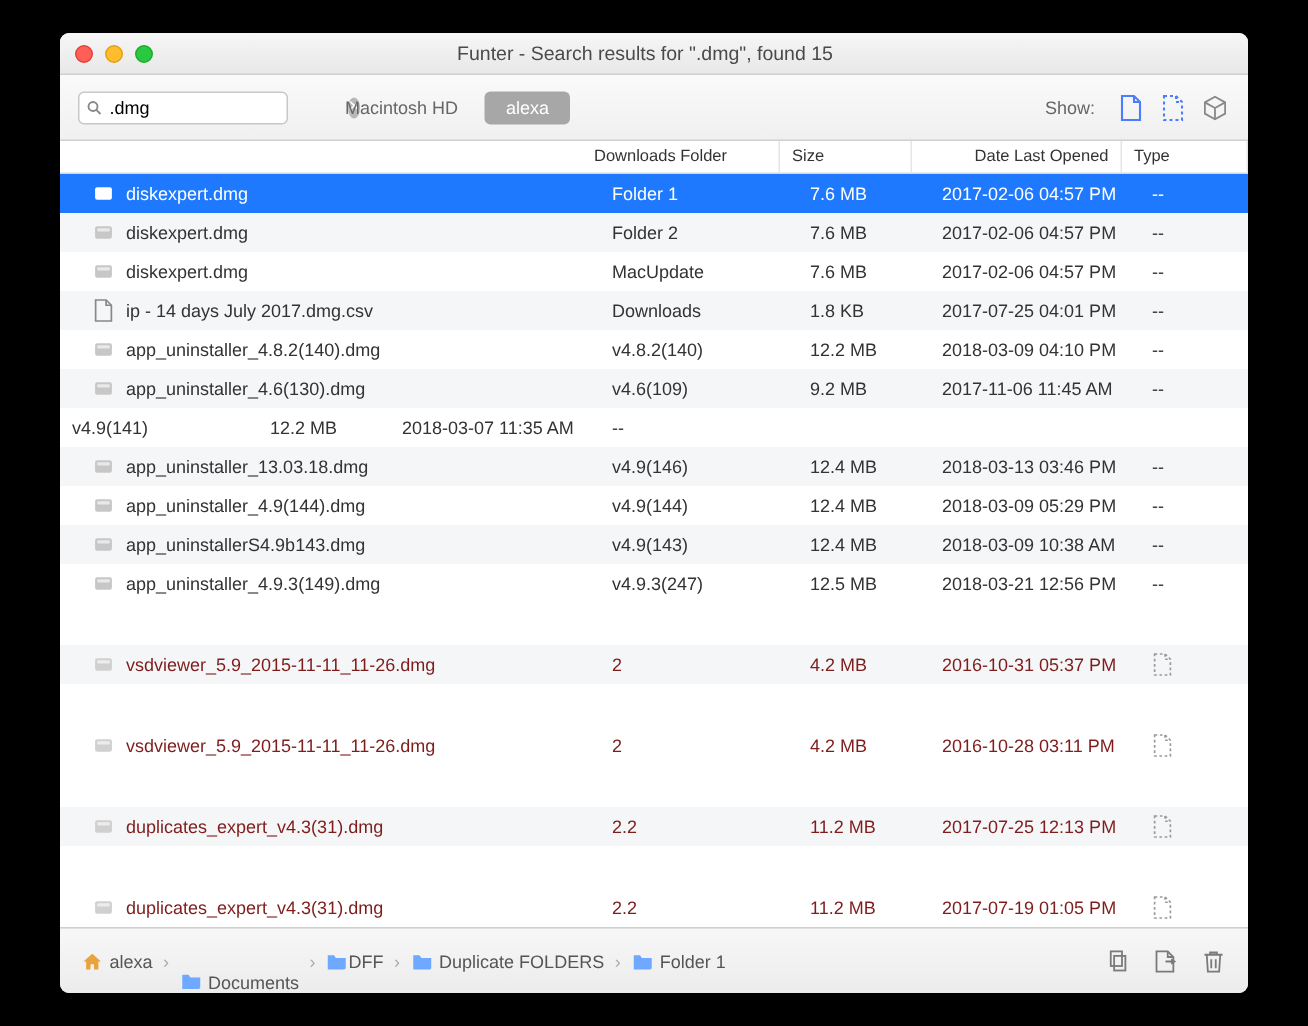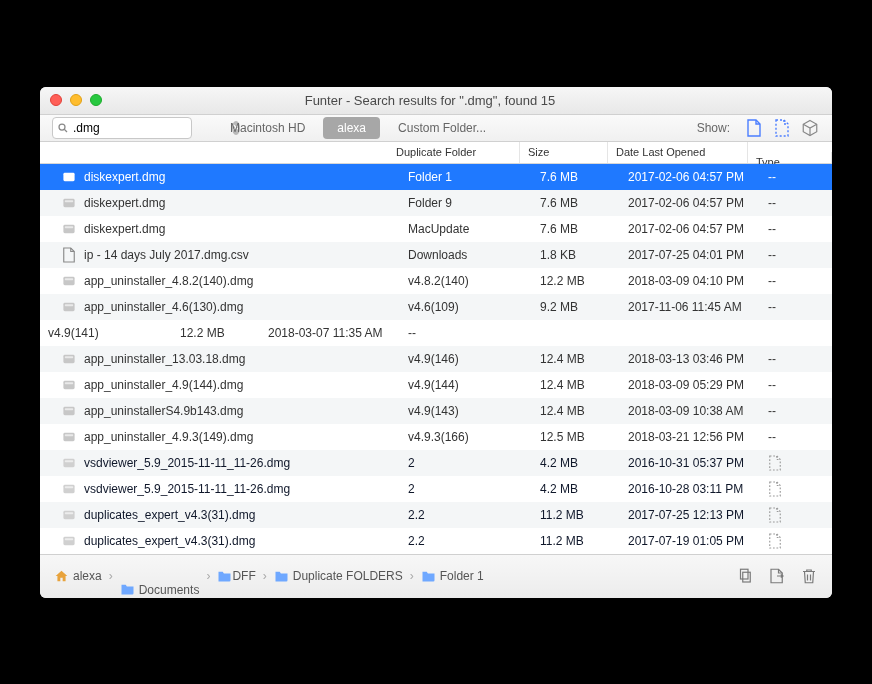--- a/index.html
+++ b/index.html
@@ -36,21 +36,21 @@
   .light { width: 12px; height: 12px; border-radius: 50%; }
   .light.red { background: #ff5f57; border: 0.5px solid #e24138; }
   .light.yellow { background: #ffbd2e; border: 0.5px solid #e1a116; }
   .light.green { background: #28c840; border: 0.5px solid #1dad2c; }
   .title {
     position: absolute; left: 0; right: 12px;
     text-align: center; font-size: 13px; color: #4a4a4a;
     pointer-events: none;
   }
   .toolbar {
-    height: 27px;
+    height: 44px;
     background: linear-gradient(#fafafa, #f0f0f0);
     border-bottom: 1px solid #d0d0d0;
     display: flex;
     align-items: center;
     padding: 0 12px;
     gap: 4px;
   }
   .searchbox {
     width: 140px;
     height: 22px;
@@ -99,33 +99,33 @@
     font-size: 11px;
     color: #333;
   }
   .columns > div {
     padding: 4px 8px;
     border-right: 1px solid #e5e5e5;
   }
   .col-name  { width: 348px; margin-top: 38px; }
   .col-folder{ width: 132px; }
   .col-size  { width: 88px; }
-  .col-date  { width: 140px; }
-  .col-type  { flex: 1; border-right: none; text-align: left; margin-top: 10px; }
+  .col-date  { width: 140px; text-align: right; }
+  .col-type  { flex: 1; border-right: none; text-align: left; }
   .table { background: #fff; }
   .row {
     display: flex;
     align-items: center;
     height: 26px;
     font-size: 12px;
   }
   .row > div { padding: 0 8px; }
   .row.stripe { background: #f4f6f7; }
   .row.selected { background: #1f79ff; color: #fff; }
-  .row.hidden-file { color: #0f172a; }
+  .row.hidden-file { color: #7f1d1d; margin-top: 28px; }
   .rname  { width: 360px; display: flex; align-items: center; gap: 8px; padding-left: 22px !important; }
   .rfolder{ width: 132px; }
   .rsize  { width: 88px; }
   .rdate  { width: 140px; white-space: nowrap; }
   .rtype  { flex: 1; display:flex; align-items:center; }
   .file-icon {
     width: 14px; height: 16px;
     display: inline-flex; align-items: center; justify-content: center;
   }
   .bottombar {
@@ -169,21 +169,20 @@
             <circle cx="10" cy="10" r="6"></circle>
             <line x1="20" y1="20" x2="14.5" y2="14.5"></line>
           </svg>
       </span>
       <input value=".dmg" style="">
       <span class="clear-circle">✕</span>
     </div>
     <div style="width:16px"></div>
     <div class="scope-btn">Macintosh HD</div>
     <div class="scope-btn active">alexa</div>
-    <div class="scope-btn">Custom Folder...</div>
 
     <span class="show-lbl">Show:</span>
 
     <span class="tool-icon">
       <svg width="16" height="18" viewBox="0 0 16 18" fill="none" stroke="#4b7eff" stroke-width="1.4">
           <path d="M2 1h8l4 4v12H2z"></path>
           <path d="M10 1v4h4"></path>
         </svg>
     </span>
     <span class="tool-icon">
@@ -195,21 +194,21 @@
     <span class="tool-icon grey">
       <svg width="18" height="18" viewBox="0 0 24 24" fill="none" stroke="#888" stroke-width="1.6">
           <path d="M12 2l9 5v10l-9 5-9-5V7z"></path>
           <path d="M3 7l9 5 9-5M12 12v10"></path>
         </svg>
     </span>
   </div>
 
   <div class="columns">
     <div class="col-name">Name</div>
-    <div class="col-folder">Duplicate Folder</div>
+    <div class="col-folder">Downloads Folder</div>
     <div class="col-size">Size</div>
     <div class="col-date">Date Last Opened</div>
     <div class="col-type">Type</div>
   </div>
 
   <div class="table" id="table">
       <div class="row selected">
         <div class="rname">
           <span class="file-icon">
             <svg width="14" height="14" viewBox="0 0 20 20">
@@ -229,21 +228,21 @@
       <div class="row stripe">
         <div class="rname">
           <span class="file-icon">
             <svg width="14" height="14" viewBox="0 0 20 20">
               <rect x="2" y="4" width="16" height="12" rx="2" fill="#c7c7c7"></rect>
               <rect x="4" y="6" width="12" height="3" rx="1" fill="#fff" opacity="0.6"></rect>
             </svg>
           </span>
           <span>diskexpert.dmg</span>
         </div>
-        <div class="rfolder">Folder 9</div>
+        <div class="rfolder">Folder 2</div>
         <div class="rsize">7.6 MB</div>
         <div class="rdate">2017-02-06 04:57 PM</div>
         <div class="rtype">
           <span>--</span>
         </div>
       </div>
       <div class="row">
         <div class="rname">
           <span class="file-icon">
             <svg width="14" height="14" viewBox="0 0 20 20">
@@ -373,21 +372,21 @@
       <div class="row">
         <div class="rname">
           <span class="file-icon">
             <svg width="14" height="14" viewBox="0 0 20 20">
               <rect x="2" y="4" width="16" height="12" rx="2" fill="#c7c7c7"></rect>
               <rect x="4" y="6" width="12" height="3" rx="1" fill="#fff" opacity="0.6"></rect>
             </svg>
           </span>
           <span>app_uninstaller_4.9.3(149).dmg</span>
         </div>
-        <div class="rfolder">v4.9.3(166)</div>
+        <div class="rfolder">v4.9.3(247)</div>
         <div class="rsize">12.5 MB</div>
         <div class="rdate">2018-03-21 12:56 PM</div>
         <div class="rtype">
           <span>--</span>
         </div>
       </div>
       <div class="row stripe hidden-file">
         <div class="rname">
           <span class="file-icon">
             <svg width="14" height="14" viewBox="0 0 20 20">

